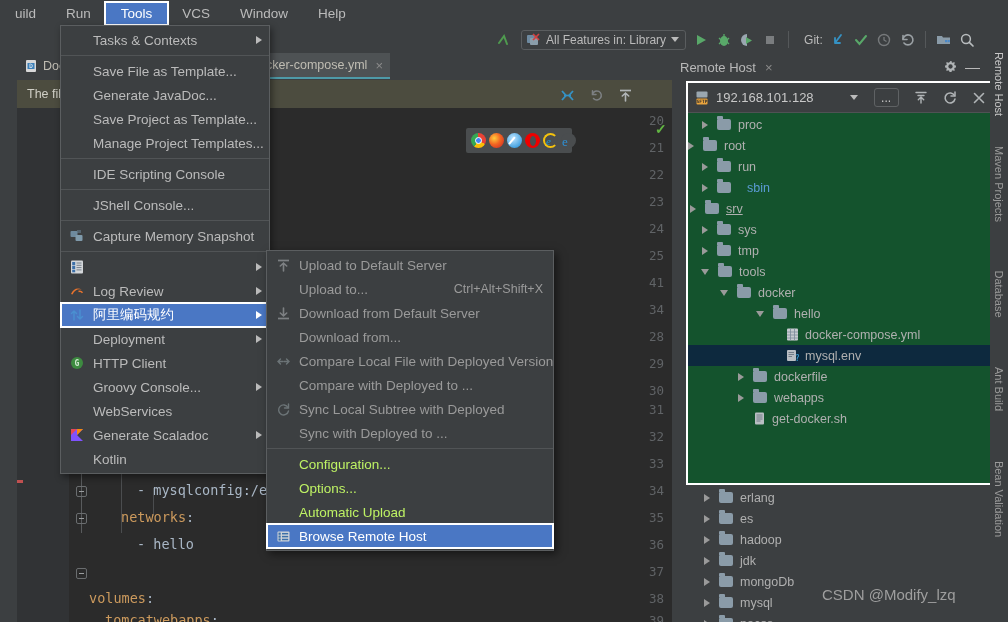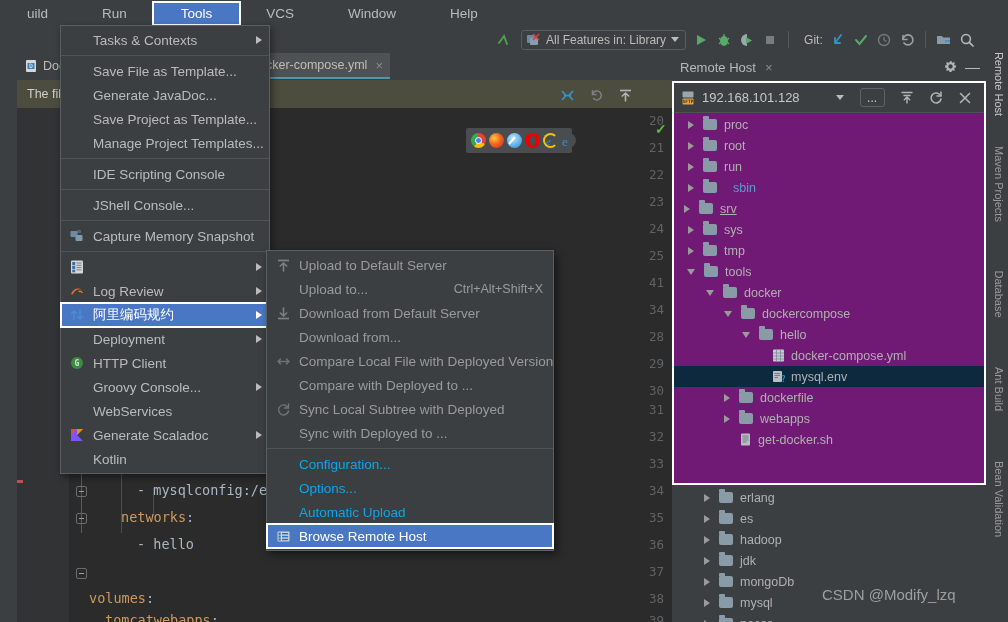--- a/index.html
+++ b/index.html
@@ -13,21 +13,21 @@
   }
   #root{position:relative;width:1008px;height:622px;overflow:hidden;background:#3c3f41;}
 
   
   .menubar{
     position:absolute;left:0;top:0;width:1008px;height:26px;
     background:#3c3f41;display:flex;align-items:center;padding-left:0px;
     font-size:13.5px;
   }
   .menubar .mi{
-    padding:3px 27px;color:#bbbbbb;white-space:nowrap;
+    padding:3px 15px;color:#bbbbbb;white-space:nowrap;
   }
   .menubar .mi.sel{
     background:#4a77c4; color:#ffffff;
     outline:2px solid #ffffff;
   }
 
   
   .toolbar{
     position:absolute;left:0;top:26px;width:1008px;height:27px;
     background:#3c3f41;
@@ -121,22 +121,22 @@
   }
   .rh-header{
     position:absolute;left:0;top:0;width:318px;height:28px;display:flex;align-items:center;
     padding-left:8px;font-size:13px;color:#b9b9b9;
   }
   .rh-header .xmark{color:#8b8b8b;margin-left:9px;font-size:13px;}
   .rh-header .gear{position:absolute;right:32px;top:6px;}
   .rh-header .minus{position:absolute;right:10px;top:5px;color:#b9b9b9;font-size:15px;}
 
   .rh-body{
-    position:absolute;left:0;top:28px;width:314px;height:404px;
-    background:#701a75;border:2px solid #ffffff;
+    position:absolute;left:14px;top:28px;width:314px;height:404px;
+    background:#14532d;border:2px solid #ffffff;
   }
   .rh-toolbar{
     position:absolute;left:0;top:0;width:310px;height:30px;
     background:#3c3f41;display:flex;align-items:center;gap:0px;padding-left:6px;
     border-bottom:1px solid #4f5254;
   }
   .rh-host{display:flex;align-items:center;gap:6px;font-size:13px;color:#c8c8c8;}
   .rh-dots{
     border:1px solid #5f6264;border-radius:3px;height:19px;min-width:25px;
     display:flex;align-items:flex-end;justify-content:center;color:#c8c8c8;font-size:12px;
@@ -194,21 +194,21 @@
   
   .submenu{
     position:absolute;left:266px;top:250px;width:288px;background:#3c3f41;
     border:1px solid #5b5e60;padding:2px 0;z-index:50;
     box-shadow:3px 3px 8px rgba(0,0,0,0.5);
   }
   .submenu .row{
     position:relative;height:24px;display:flex;align-items:center;
     padding-left:32px;padding-right:10px;font-size:13.5px;color:#9a9a9a;white-space:nowrap;
   }
-  .submenu .row.enabled{color:#0ea5e9;}
+  .submenu .row.enabled{color:#bef264;}
   .submenu .row.hl{
     background:#4a77c4;color:#ffffff;outline:2px solid #ffffff;outline-offset:-1px;
   }
   .submenu .shortcut{margin-left:auto;color:#9a9a9a;font-size:12.5px;padding-left:20px;}
   .submenu .sep{height:1px;background:#515456;margin:3px 0;}
   .submenu .ic{position:absolute;left:9px;top:5px;width:15px;height:15px;}
 
   
   .watermark{
     position:absolute;left:822px;top:586px;font-size:15px;color:#9e9e9e;
@@ -477,68 +477,63 @@
         </span>
       </div>
 
       <div class="tree">
 
         <div class="trow" style="padding-left:14px;">
           <span class="arrow-r"></span>
           <span class="folder" style="margin-left:9px;"></span>
           <span class="tlabel" style="margin-left:7px;">proc</span>
         </div>
+        <div class="trow" style="">
+          <span class="arrow-r"></span>
+          <span class="folder" style="margin-left:9px;"></span>
+          <span class="tlabel" style="margin-left:7px;">root</span>
+        </div>
         <div class="trow" style="padding-left:14px;">
           <span class="arrow-r"></span>
           <span class="folder" style="margin-left:9px;"></span>
-          <span class="tlabel" style="margin-left:7px;">root</span>
+          <span class="tlabel" style="margin-left:7px;">run</span>
         </div>
         <div class="trow" style="padding-left:14px;">
           <span class="arrow-r"></span>
           <span class="folder" style="margin-left:9px;"></span>
-          <span class="tlabel" style="margin-left:7px;">run</span>
+          <span class="tlabel link" style="margin-left:16px;">sbin</span>
+        </div>
+        <div class="trow" style="padding-left:2px;text-decoration:underline;">
+          <span class="arrow-r"></span>
+          <span class="folder" style="margin-left:9px;"></span>
+          <span class="tlabel" style="margin-left:7px;">srv</span>
         </div>
         <div class="trow" style="padding-left:14px;">
           <span class="arrow-r"></span>
           <span class="folder" style="margin-left:9px;"></span>
-          <span class="tlabel link" style="margin-left:16px;">sbin</span>
-        </div>
-        <div class="trow" style="padding-left:10px;text-decoration:underline;">
-          <span class="arrow-r"></span>
-          <span class="folder" style="margin-left:9px;"></span>
-          <span class="tlabel" style="margin-left:7px;">srv</span>
+          <span class="tlabel" style="margin-left:7px;">sys</span>
         </div>
         <div class="trow" style="padding-left:14px;">
           <span class="arrow-r"></span>
           <span class="folder" style="margin-left:9px;"></span>
-          <span class="tlabel" style="margin-left:7px;">sys</span>
-        </div>
-        <div class="trow" style="padding-left:14px;">
-          <span class="arrow-r"></span>
-          <span class="folder" style="margin-left:9px;"></span>
           <span class="tlabel" style="margin-left:7px;">tmp</span>
         </div>
 
         <div class="trow" style="padding-left:13px;">
           <span class="arrow-d"></span>
           <span class="folder" style="margin-left:9px;"></span>
           <span class="tlabel" style="margin-left:7px;">tools</span>
         </div>
 
         <div class="trow" style="padding-left:32px;">
           <span class="arrow-d"></span>
           <span class="folder" style="margin-left:9px;"></span>
           <span class="tlabel" style="margin-left:7px;">docker</span>
         </div>
 
-        <div class="trow" style="padding-left:50px;">
-          <span class="arrow-d"></span>
-          <span class="folder" style="margin-left:9px;"></span>
-          <span class="tlabel" style="margin-left:7px;">dockercompose</span>
-        </div>
 
         <div class="trow" style="padding-left:68px;">
           <span class="arrow-d"></span>
           <span class="folder" style="margin-left:9px;"></span>
           <span class="tlabel" style="margin-left:7px;">hello</span>
         </div>
 
         <div class="trow" style="padding-left:98px;">
           <span>
             <svg class="icon-svg" width="13" height="13" viewBox="0 0 13 13">

